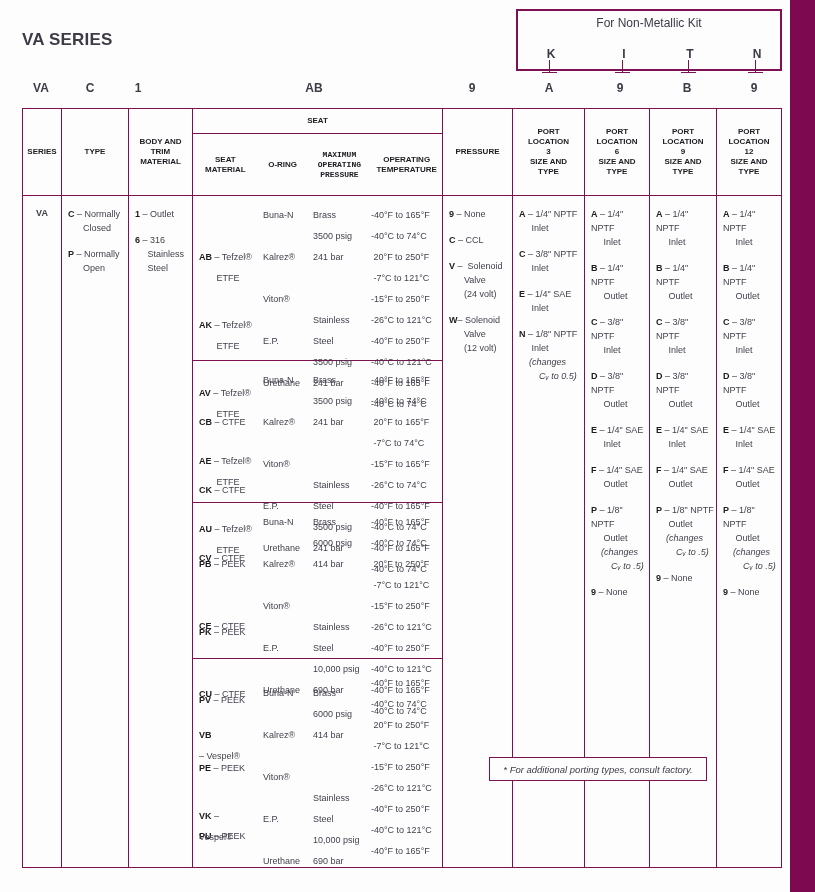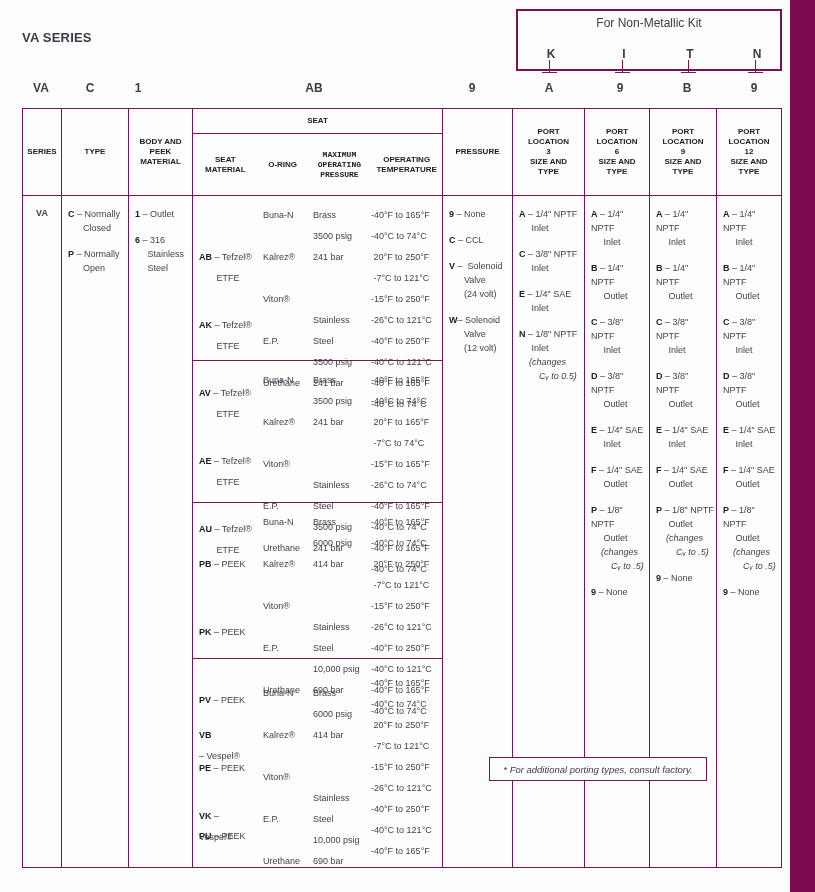--- a/index.html
+++ b/index.html
@@ -8,21 +8,21 @@
     --ink:#413f4a;
     --ink-dark:#1c1b20;
   }
   *{margin:0;padding:0;box-sizing:border-box;}
   html,body{background:#ffffff;}
   body{font-family:"Liberation Sans",sans-serif;color:var(--ink);}
   .canvas{position:relative;width:815px;height:892px;background:#fdfdfd;overflow:hidden;}
 
   .edge-bar{position:absolute;left:790px;top:0;width:25px;height:892px;background:var(--bar);}
 
-  .page-title{position:absolute;left:22px;top:30px;font-size:13px;font-weight:bold;color:#3c3b46;letter-spacing:.2px;}
+  .page-title{position:absolute;left:22px;top:30px;font-size:17px;font-weight:bold;color:#3c3b46;letter-spacing:.2px;}
 
   .kit-box{position:absolute;left:516px;top:9px;width:266px;height:62px;border:2px solid var(--border);background:#fdfdfd;}
   .kit-title{position:absolute;left:0;right:0;top:5px;text-align:center;font-size:12px;color:#3c3b46;}
   .kit-letter{position:absolute;top:36px;transform:translateX(-50%);font-size:12px;font-weight:bold;color:#3c3b46;}
 
   .conn{position:absolute;top:60px;height:13px;width:0;border-left:1.5px solid var(--border);}
   .conn::after{content:"";position:absolute;bottom:0;left:-8px;width:15px;border-top:1.5px solid var(--border);}
 
   .code-item{position:absolute;top:81px;transform:translateX(-50%);font-size:12px;font-weight:bold;color:#3c3b46;}
 
@@ -96,21 +96,21 @@
   <span class="code-item" style="left:549px">A</span>
   <span class="code-item" style="left:620px">9</span>
   <span class="code-item" style="left:687px">B</span>
   <span class="code-item" style="left:754px">9</span>
 
   <div class="tbl">
 
     <div class="hc first">SERIES</div>
     <div class="hc">TYPE</div>
     <div class="hc">BODY AND
-PEEK
+TRIM
 MATERIAL</div>
     <div class="hc seatgrp">
       <div class="seat-top">SEAT</div>
       <div class="seat-sub">
         <div class="ssm">SEAT
 MATERIAL</div>
         <div class="sso">O-RING</div>
         <div class="ssp">MAXIMUM
 OPERATING
 PRESSURE</div>
@@ -193,20 +193,27 @@
  20°F to 250°F
  -7°C to 121°C
 -15°F to 250°F
 -26°C to 121°C
 -40°F to 250°F
 -40°C to 121°C
 -40°F to 165°F
 -40°C to 74°C</div>
       </div>
       <div class="sblock b2">
+        <div class="scol sm">
+          <div class="sentry"><b>CB</b><span class="pre"> – CTFE</span></div>
+          <div class="sentry"><b>CK</b><span class="pre"> – CTFE</span></div>
+          <div class="sentry"><b>CV</b><span class="pre"> – CTFE</span></div>
+          <div class="sentry"><b>CE</b><span class="pre"> – CTFE</span></div>
+          <div class="sentry"><b>CU</b><span class="pre"> – CTFE</span></div>
+        </div>
         <div class="scol so">Buna-N
 
 Kalrez®
 
 Viton®
 
 E.P.
 
 Urethane</div>
         <div class="scol sp">Brass

